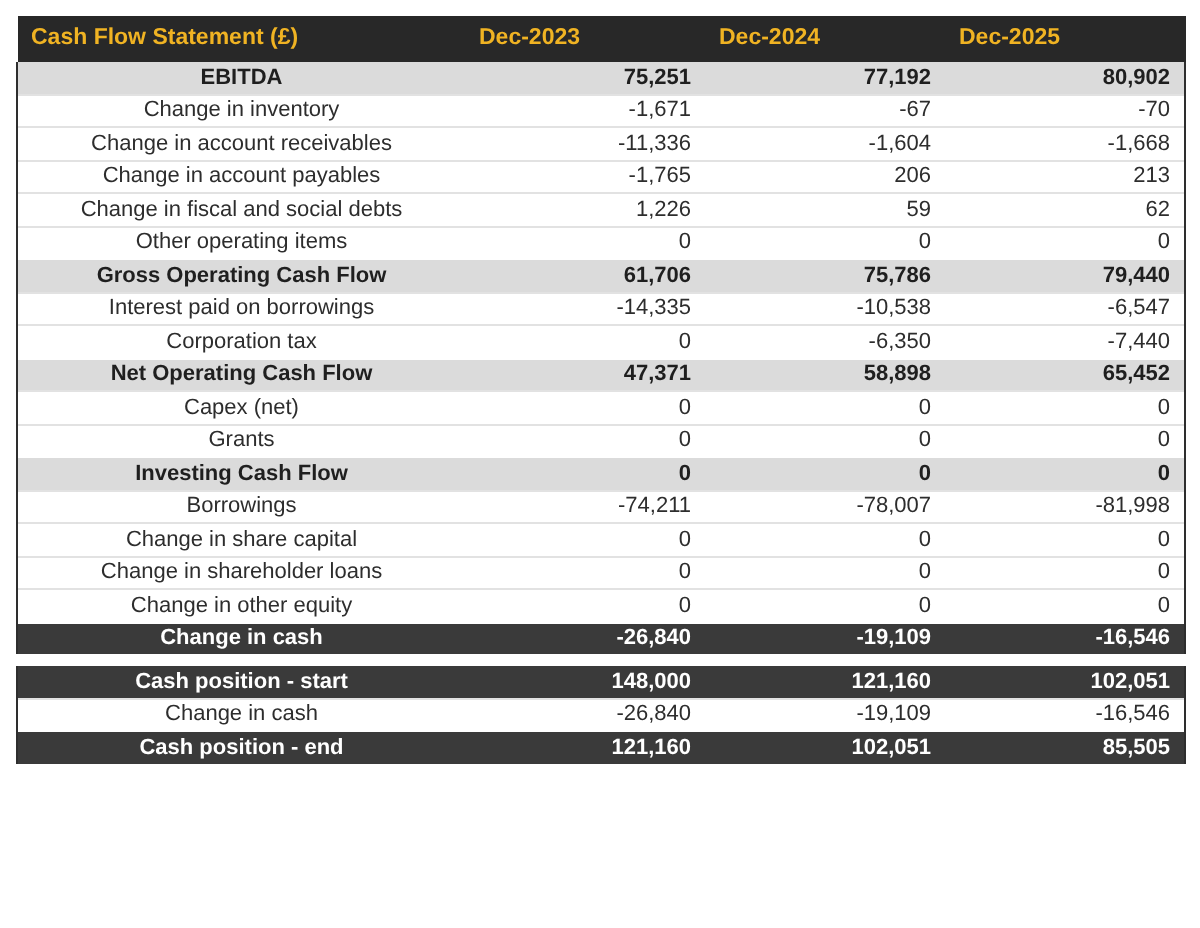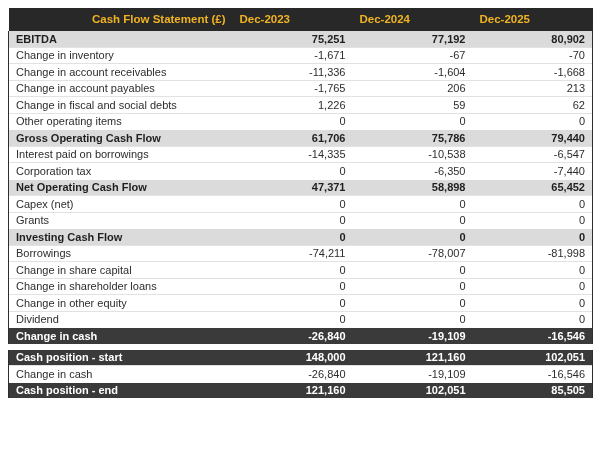--- a/index.html
+++ b/index.html
@@ -36,32 +36,32 @@
   thead th {
     background: var(--header-bg);
     color: var(--accent-yellow);
     font-size: 11.5px;
     font-weight: bold;
     line-height: 13px;
     padding: 5px 7px;
     text-align: left;
     white-space: nowrap;
   }
-  thead th.title { text-align: right; }
+  thead th.title { text-align: left; }
 
   tbody td {
     font-size: 11px;
     line-height: 12.5px;
     padding: 1.5px 7px;
     color: var(--text-dark);
     white-space: nowrap;
     border-top: 1px solid var(--row-line);
   }
   tbody td.num { text-align: right; }
-  tbody td.label { text-align: left; margin-top: 37px; }
+  tbody td.label { text-align: center; margin-top: 37px; }
 
   tbody tr.row td:first-child { border-left: 1px solid var(--border-dark); }
   tbody tr.row td:last-child  { border-right: 1px solid var(--border-dark); }
 
   tbody tr.subtotal td {
     background: var(--subtotal-bg);
     font-weight: bold;
     color: #1F1F1F;
     border-top: 1px solid #ffffff;
   }
@@ -201,26 +201,20 @@
           <td class="num">0</td>
           <td class="num">0</td>
           <td class="num">0</td>
         </tr>
         <tr class="row normal">
           <td class="label">Change in other equity</td>
           <td class="num">0</td>
           <td class="num">0</td>
           <td class="num">0</td>
         </tr>
-        <tr class="row normal">
-          <td class="label">Dividend</td>
-          <td class="num">0</td>
-          <td class="num">0</td>
-          <td class="num">0</td>
-        </tr>
         <tr class="row dark">
           <td class="label">Change in cash</td>
           <td class="num">-26,840</td>
           <td class="num">-19,109</td>
           <td class="num">-16,546</td>
         </tr>
         <tr class="spacer">
           <td colspan="4"></td>
         </tr>
         <tr class="row dark first-after-spacer">

